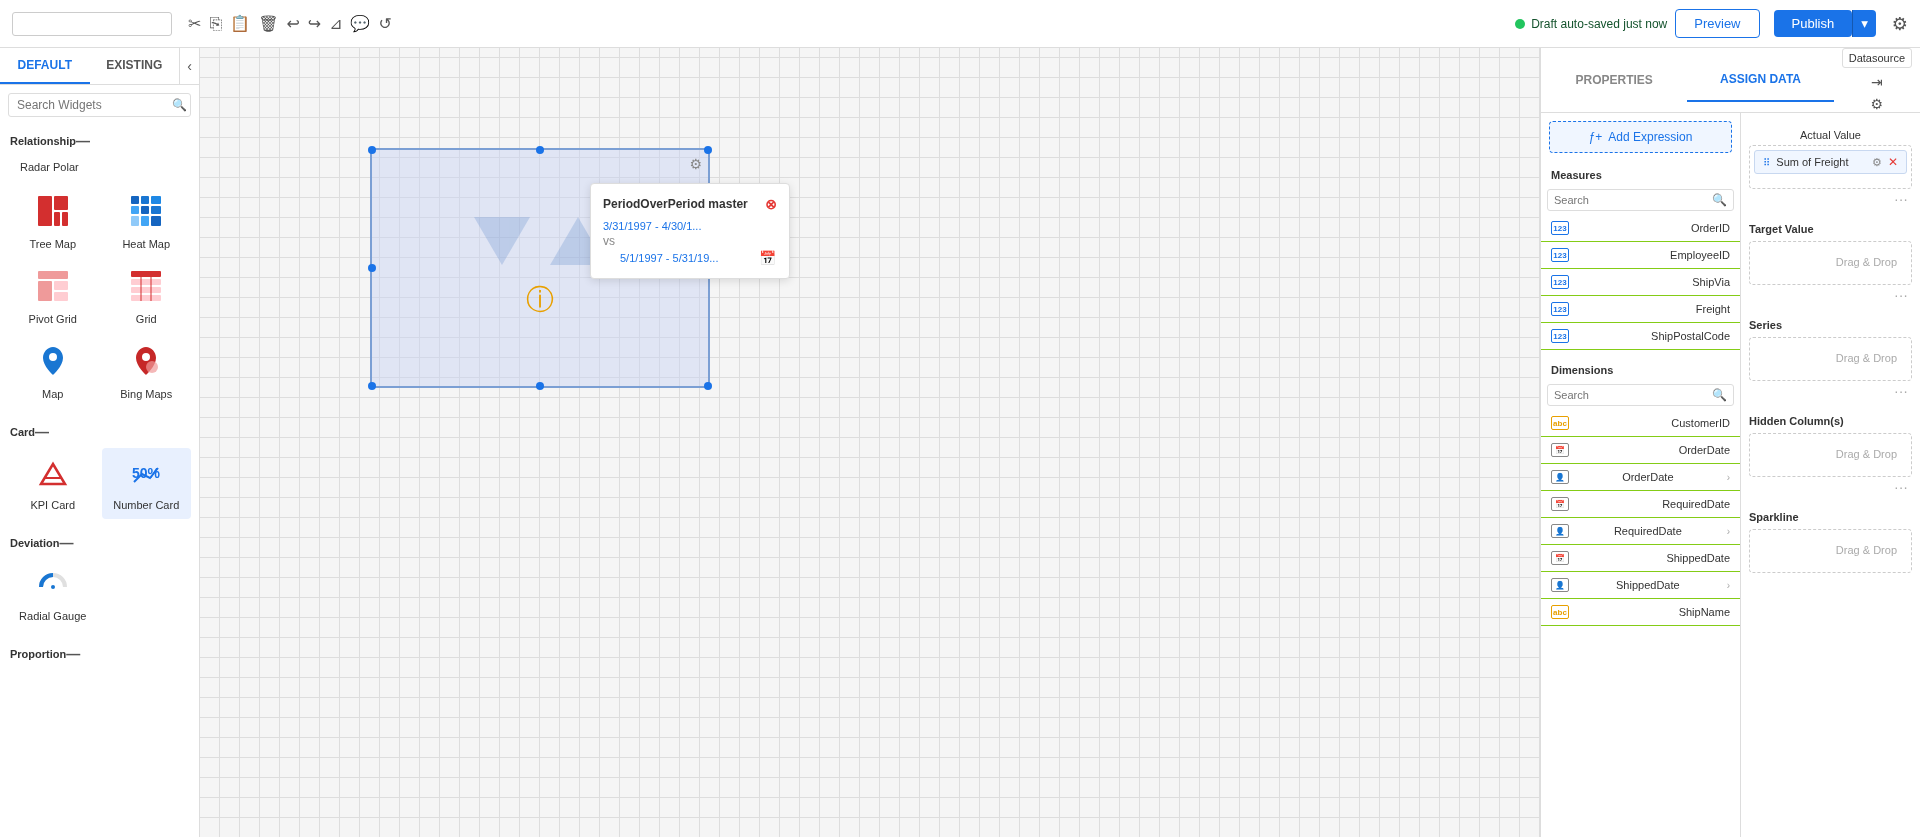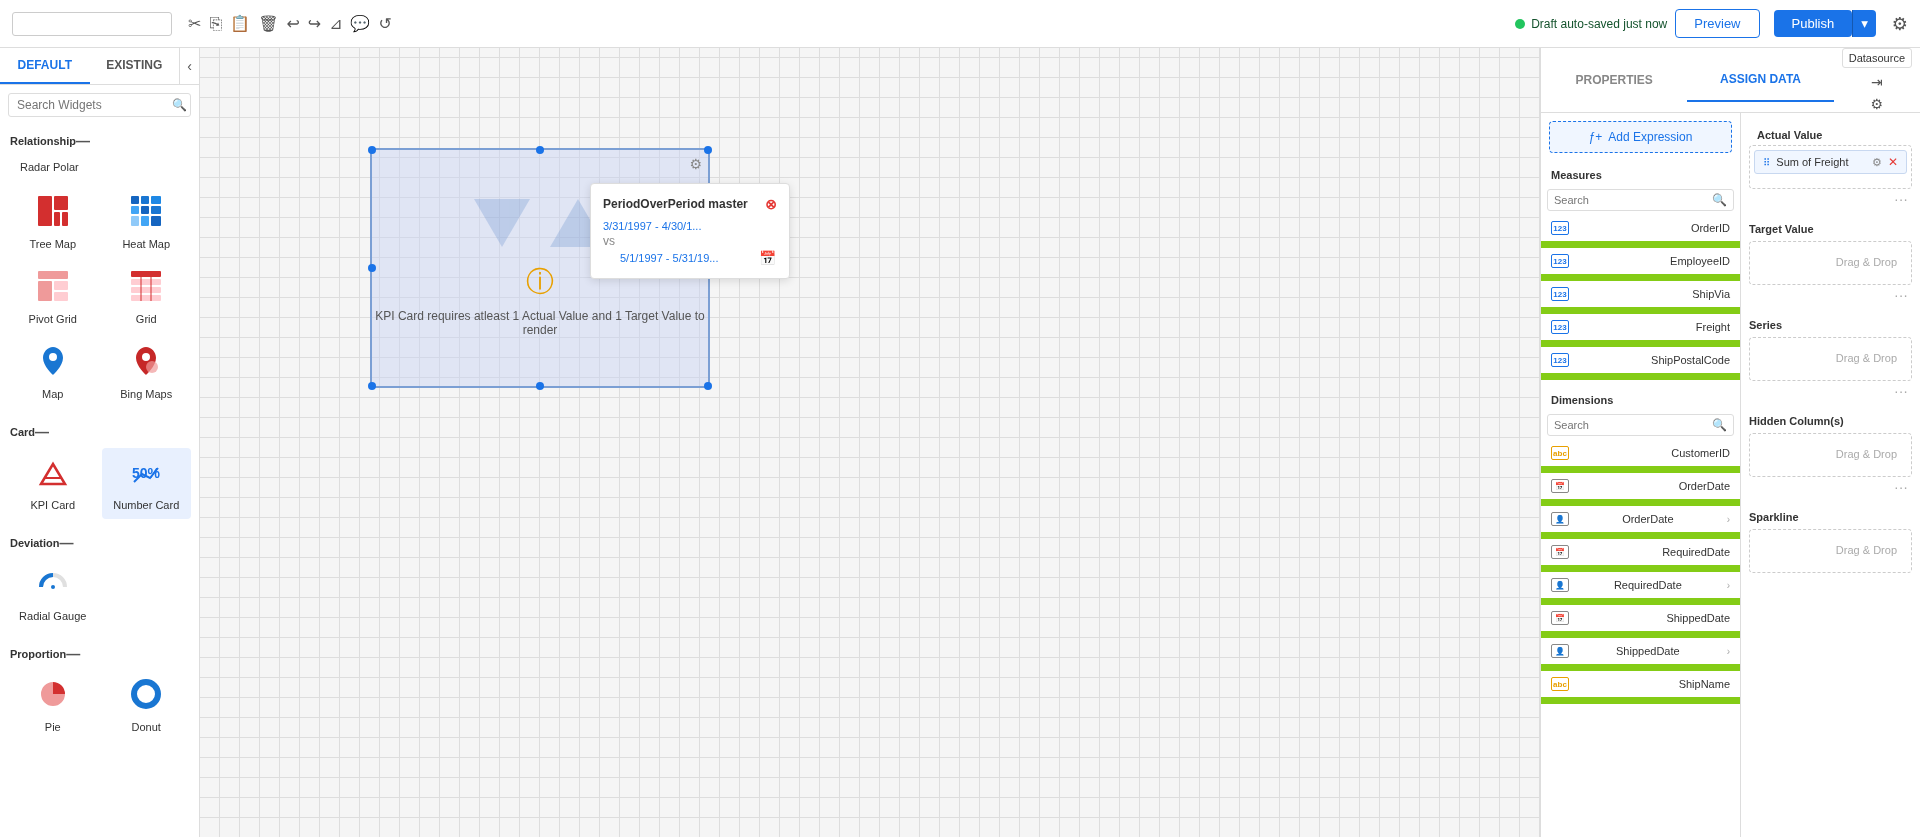--- a/index.html
+++ b/index.html
@@ -80,41 +80,41 @@
     .right-panel-icons { display: flex; align-items: center; padding: 0 8px; gap: 6px; flex-direction: column; }
     .right-panel-icons span { font-size: 14px; color: #555; cursor: pointer; }
 
     
     .assign-data { display: flex; height: calc(100% - 48px); }
     .assign-left { width: 200px; border-right: 1px solid #ddd; display: flex; flex-direction: column; overflow-y: auto; flex-shrink: 0; }
     .assign-section-label { font-size: 11px; font-weight: 700; color: #333; padding: 8px 10px 4px; display: flex; align-items: center; justify-content: space-between; }
     .assign-search { display: flex; align-items: center; margin: 4px 6px; border: 1px solid #ddd; border-radius: 3px; padding: 3px 6px; }
     .assign-search input { border: none; outline: none; font-size: 11px; flex: 1; }
     .assign-search span { color: #aaa; font-size: 12px; }
-    .field-item { display: flex; align-items: center; padding: 6px 10px; font-size: 11px; color: #333; cursor: pointer; gap: 6px; border-bottom: 7px solid #84cc16; justify-content: space-between; }
+    .field-item { display: flex; align-items: center; padding: 6px 10px; font-size: 11px; color: #333; cursor: pointer; gap: 6px; border-bottom: 1px solid #84cc16; justify-content: space-between; }
     .field-icon { width: 18px; height: 14px; border: 1px solid #1a73e8; border-radius: 2px; display: flex; align-items: center; justify-content: center; font-size: 8px; color: #1a73e8; flex-shrink: 0; font-weight: 700; }
     .field-icon.dim { border-color: #e8a000; color: #e8a000; }
     .field-icon.geo { border-color: #888; color: #888; }
     .field-chevron { color: #aaa; font-size: 10px; }
     .add-expr-btn { display: flex; align-items: center; justify-content: center; gap: 6px; margin: 8px; padding: 8px; border: 1px dashed #1a73e8; border-radius: 4px; color: #1a73e8; font-size: 12px; cursor: pointer; background: #f0f6ff; }
 
     
     .assign-right { flex: 1; overflow-y: auto; padding: 8px; }
     .dropzone-section { margin-bottom: 12px; }
     .dropzone-label { font-size: 11px; font-weight: 700; color: #333; margin-bottom: 4px; padding: 2px 0; }
     .dropzone { border: 1px dashed #ccc; border-radius: 4px; min-height: 44px; padding: 4px; display: flex; flex-direction: column; gap: 4px; }
     .dropzone-text { color: #aaa; font-size: 11px; text-align: right; padding: 10px; }
     .field-chip { display: flex; align-items: center; gap: 6px; background: #f0f6ff; border: 1px solid #c8d8f0; border-radius: 3px; padding: 4px 8px; font-size: 11px; color: #333; }
     .field-chip .chip-icon { color: #1a73e8; font-size: 10px; }
     .field-chip .chip-gear { color: #888; font-size: 11px; cursor: pointer; margin-left: auto; }
     .field-chip .chip-close { color: #e53935; font-size: 12px; cursor: pointer; }
     .more-dots { text-align: right; color: #aaa; font-size: 14px; cursor: pointer; padding: 2px 4px; }
 
     
-    .actual-value-header { font-size: 11px; font-weight: 700; color: #333; padding: 8px 8px 4px; }
+    .actual-value-header { font-size: 11px; font-weight: 400; color: #333; padding: 8px 8px 4px; text-align: center; }
 
     
     ::-webkit-scrollbar { width: 6px; height: 6px; }
     ::-webkit-scrollbar-thumb { background: #ccc; border-radius: 3px; }
   </style>
 </head>
 <body>
 
 <div class="topbar">
   <div class="topbar-title">
@@ -273,39 +273,20 @@
             <circle cx="16" cy="20" r="2" fill="#1976d2"></circle>
           </svg>
         </div>
         <span>Radial Gauge</span>
       </div>
     </div>
 
     <div class="section-label">
       <span>Proportion</span>
       <span class="collapse-icon">—</span>
-    </div>
-    <div class="widget-grid">
-      <div class="widget-item">
-        <div class="widget-icon icon-pie">
-          <svg width="32" height="32" viewBox="0 0 32 32">
-            <path d="M16 16 L16 4 A12 12 0 0 1 28 16 Z" fill="#d32f2f"></path>
-            <path d="M16 16 L28 16 A12 12 0 1 1 16 4 Z" fill="#ef9a9a"></path>
-          </svg>
-        </div>
-        <span>Pie</span>
-      </div>
-      <div class="widget-item">
-        <div class="widget-icon icon-donut">
-          <svg width="32" height="32" viewBox="0 0 32 32">
-            <path d="M16 4 A12 12 0 0 1 28 16 A12 12 0 0 1 4 16 A12 12 0 0 1 16 4" fill="none" stroke="#1976d2" stroke-width="6"></path>
-          </svg>
-        </div>
-        <span>Donut</span>
-      </div>
     </div>
   </div>
 
   <div class="canvas">
 
     <div class="widget-canvas-card">
       <span class="gear-icon-canvas">⚙</span>
       <div class="resize-handle resize-tl"></div>
       <div class="resize-handle resize-tc"></div>
       <div class="resize-handle resize-tr"></div>
@@ -313,21 +294,20 @@
       <div class="resize-handle resize-mr"></div>
       <div class="resize-handle resize-bl"></div>
       <div class="resize-handle resize-bc"></div>
       <div class="resize-handle resize-br"></div>
       <div class="kpi-placeholder">
         <div class="kpi-placeholder-bg" style="display:flex;gap:20px;margin-bottom:8px;opacity:0.35;">
           <div style="width:0;height:0;border-left:28px solid transparent;border-right:28px solid transparent;border-top:48px solid #7b9fd4;"></div>
           <div style="width:0;height:0;border-left:28px solid transparent;border-right:28px solid transparent;border-bottom:48px solid #7b9fd4;"></div>
         </div>
         <div style="font-size:28px;color:#e8a000;">ⓘ</div>
-        <p>KPI Card requires atleast 1 Actual Value and 1 Target Value to render</p>
       </div>
     </div>
 
     <div class="period-popup">
       <div class="popup-title">
         <span>PeriodOverPeriod master</span>
         <span class="error-icon">⊗</span>
       </div>
       <div class="date-range">3/31/1997 - 4/30/1...</div>
       <div class="vs-label">vs</div>

